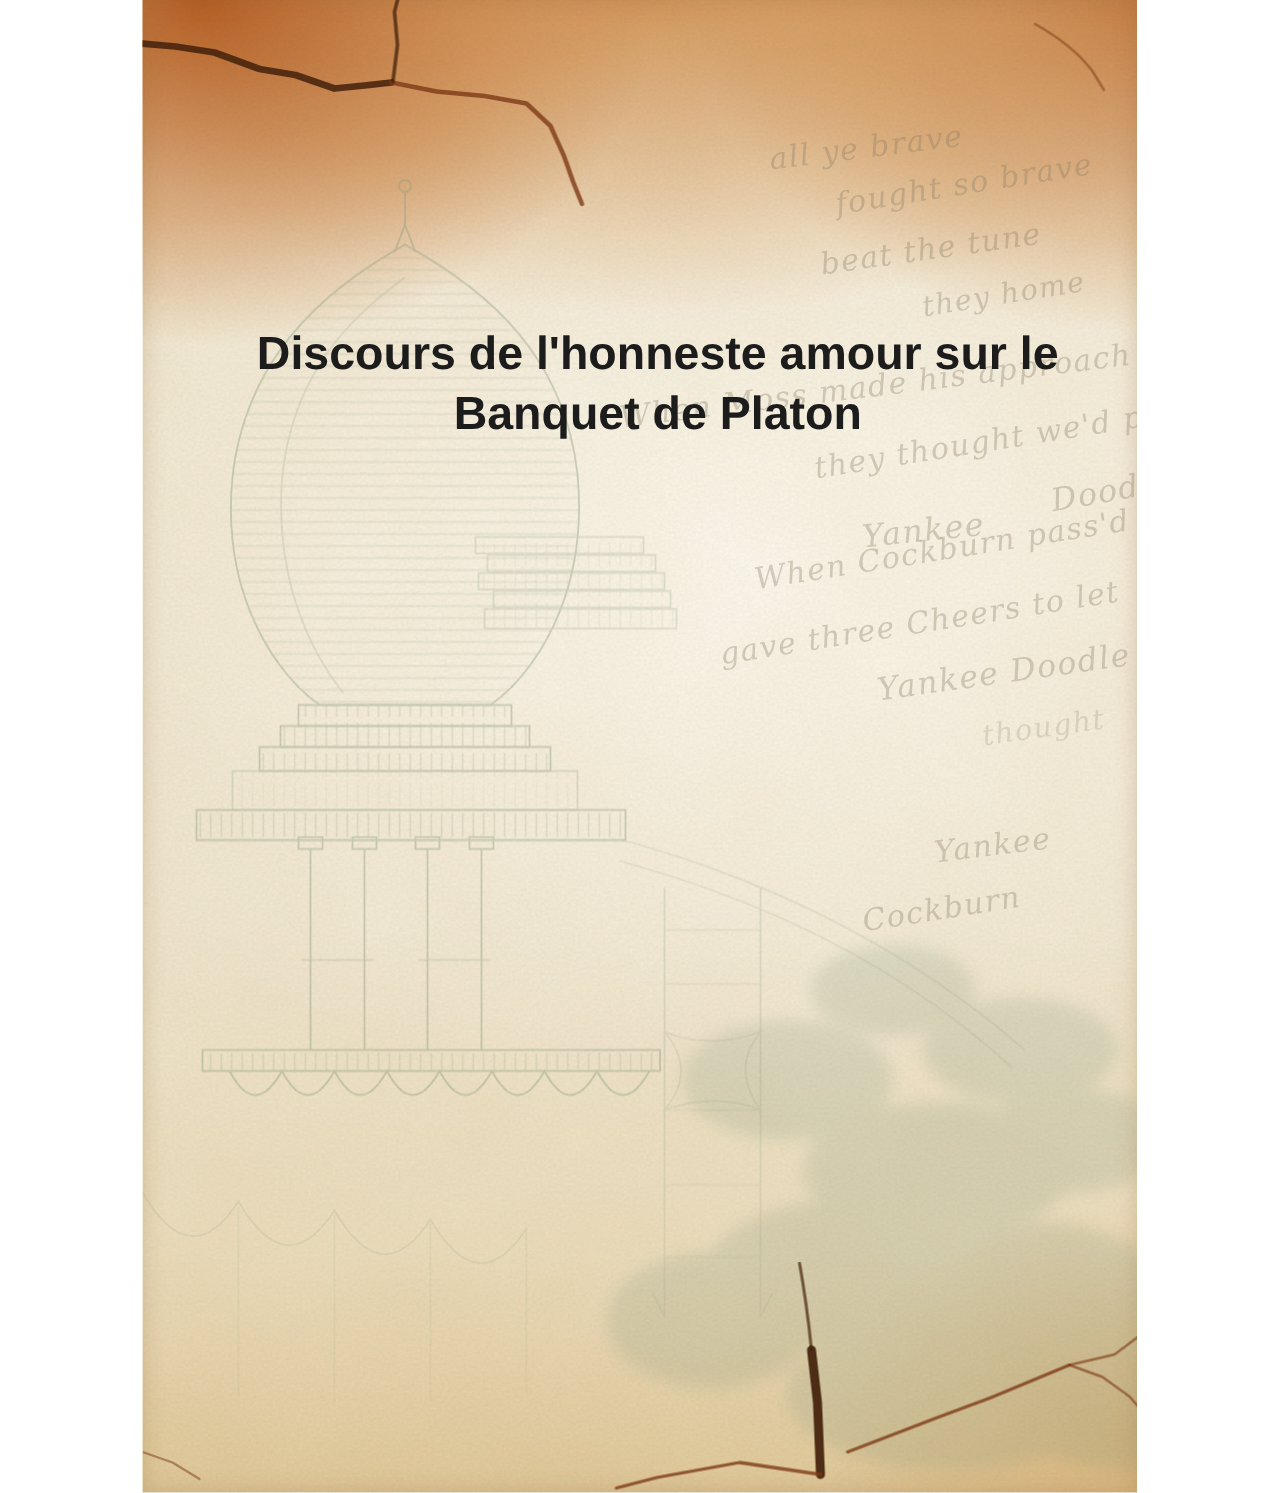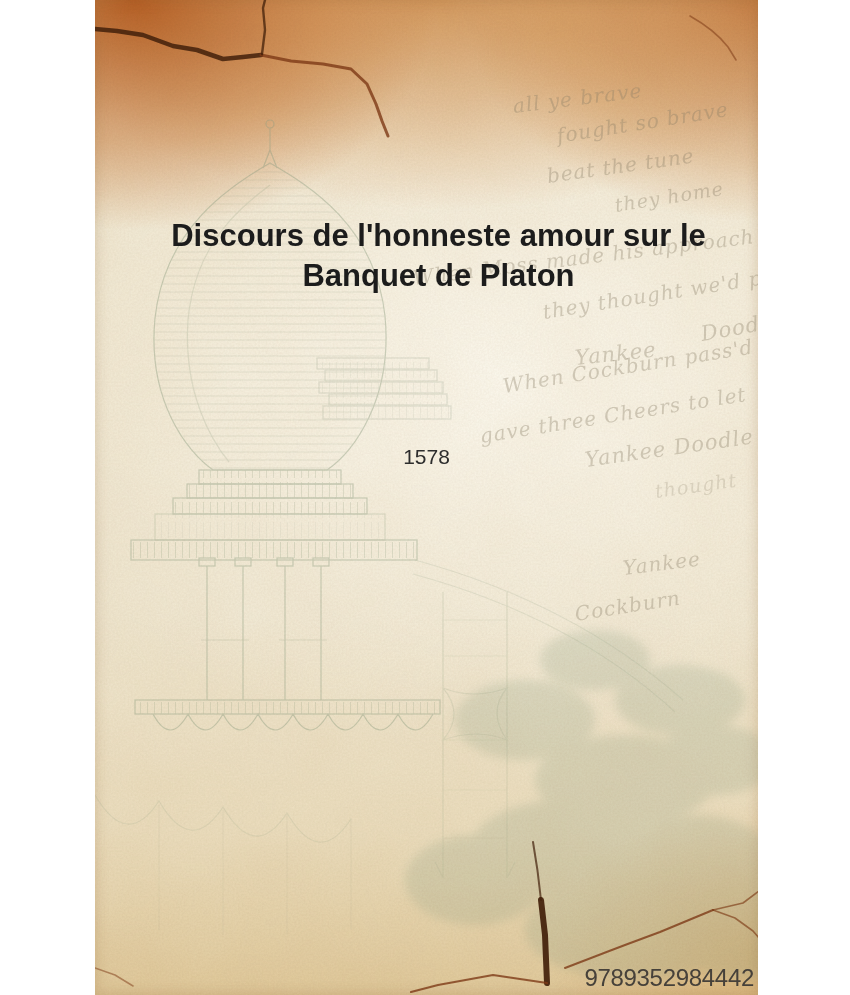--- a/index.html
+++ b/index.html
@@ -178,16 +178,14 @@
       <span class="hw" style="left:606px;top:322px;font-size:21px;transform:rotate(-10deg)">Doodle</span>
       <span class="hw" style="left:408px;top:374px;font-size:20px;transform:rotate(-9deg)">When Cockburn pass'd the</span>
       <span class="hw" style="left:385px;top:424px;font-size:20px;transform:rotate(-9deg)">gave three Cheers to let</span>
       <span class="hw" style="left:490px;top:448px;font-size:21px;transform:rotate(-8deg)">Yankee Doodle</span>
       <span class="hw faint" style="left:560px;top:480px;font-size:19px;transform:rotate(-8deg)">thought</span>
       <span class="hw" style="left:528px;top:556px;font-size:20px;transform:rotate(-7deg)">Yankee</span>
       <span class="hw" style="left:480px;top:602px;font-size:20px;transform:rotate(-9deg)">Cockburn</span>
     </div>
 
     <h1 class="title">Discours de l'honneste amour sur le Banquet de Platon</h1>
-    <div class="year">1578</div>
-    <div class="isbn">9789352984442</div>
   </div>
 </div>
 
 </body></html>

